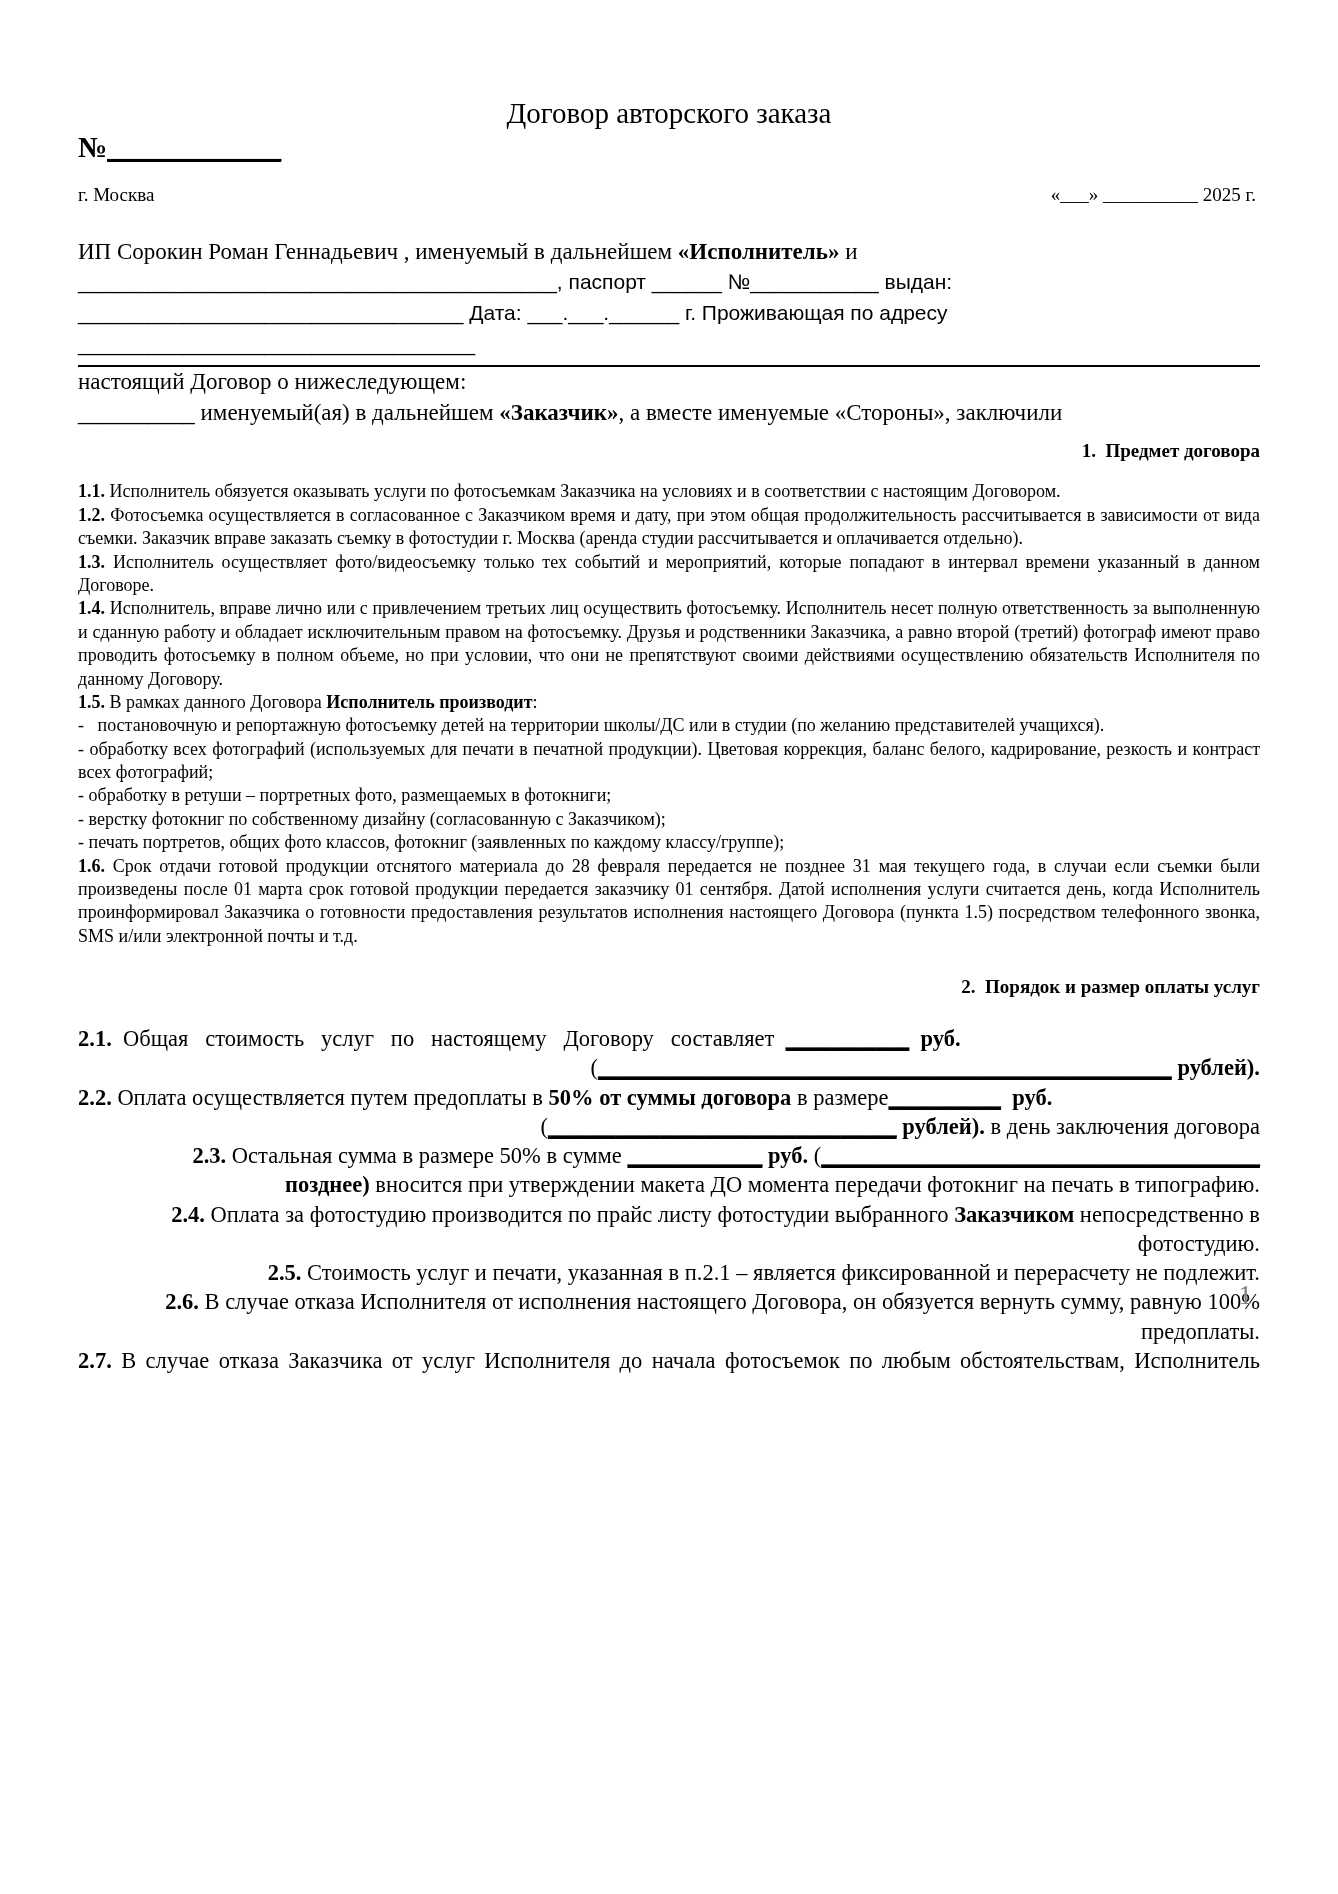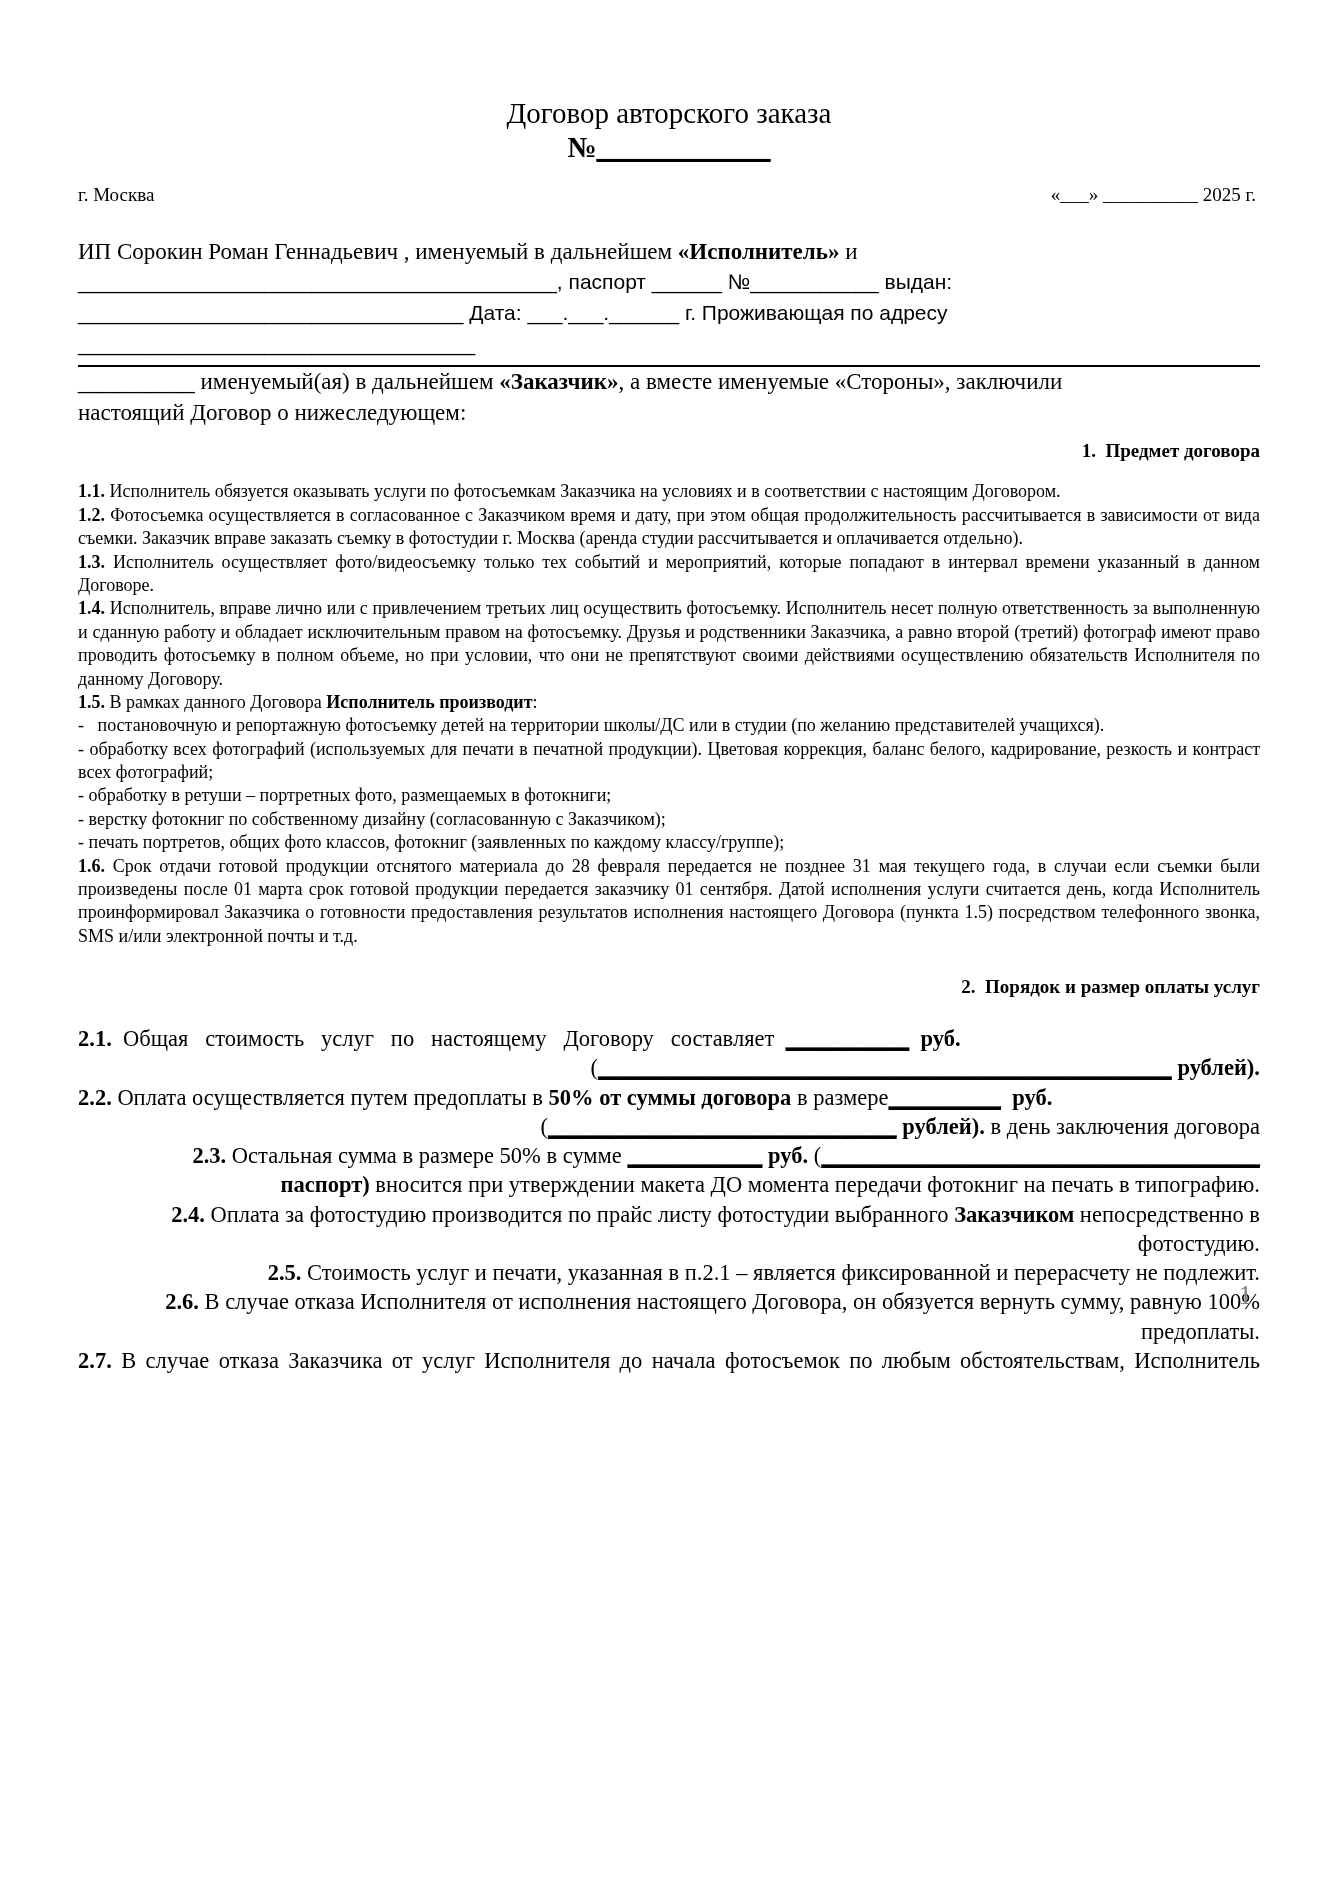--- a/index.html
+++ b/index.html
@@ -24,21 +24,20 @@
   }
   
   .doc-title {
     text-align: center;
     font-size: 29px;
     line-height: 1.18;
     margin: 0;
     font-weight: 400;
   }
   .doc-number {
-    text-align: center;
     font-size: 29px;
     font-weight: 700;
     line-height: 1.1;
     margin: 2px 0 0 0;
     white-space: pre;
   }
   .doc-number .fill {
     font-weight: 700;
     letter-spacing: 0px;
   }
@@ -160,23 +159,23 @@
     <div class="line"><span>ИП Сорокин Роман Геннадьевич , именуемый в дальнейшем </span><span class="bold">«Исполнитель»</span><span> и</span></div>
 
     <div class="line"><span class="sans">_________________________________________</span><span class="sans">, паспорт ______ №___________ выдан:</span></div>
 
     <div class="line"><span class="sans">_________________________________</span><span class="sans"> Дата: ___.___.______ г. Проживающая по адресу</span></div>
 
     <div class="line"><span class="sans">__________________________________</span></div>
 
     <span class="rule-full"></span>
 
+    <div class="intro-para">настоящий Договор о нижеследующем:</div>
+
     <div class="intro-para after-rule"><span class="sans">__________</span><span> именуемый(ая) в дальнейшем </span><span class="bold">«Заказчик»</span><span>, а вместе именуемые «Стороны», заключили</span></div>
-
-    <div class="intro-para">настоящий Договор о нижеследующем:</div>
   </div>
 
   <div class="section-heading">1.  Предмет договора</div>
 
   <div class="body-text">
     <p><span class="bold">1.1.</span><span> Исполнитель обязуется оказывать услуги по фотосъемкам Заказчика на условиях и в соответствии с настоящим Договором.</span></p>
 
     <p><span class="bold">1.2.</span><span> Фотосъемка осуществляется в согласованное с Заказчиком время и дату, при этом общая продолжительность рассчитывается в зависимости от вида съемки. Заказчик вправе заказать съемку в фотостудии г. Москва (аренда студии рассчитывается и оплачивается отдельно).</span></p>
 
     <p><span class="bold">1.3.</span><span> Исполнитель осуществляет фото/видеосъемку только тех событий и мероприятий, которые попадают в интервал времени указанный в данном Договоре.</span></p>
@@ -201,21 +200,21 @@
     <p><span class="bold">2.1.</span>&nbsp;&nbsp;<span>Общая   стоимость   услуг   по   настоящему   Договору   составляет</span>&nbsp;&nbsp;<span class="ul">___________</span>&nbsp;&nbsp;<span class="bold">руб.</span></p>
 
     <p class="left"><span>(</span><span class="ul">___________________________________________________</span>&nbsp;<span class="bold">рублей).</span></p>
 
     <p><span class="bold">2.2.</span><span> Оплата осуществляется путем предоплаты в </span><span class="bold">50% от суммы договора</span><span> в размере</span><span class="ul">__________</span>&nbsp;&nbsp;<span class="bold">руб.</span></p>
 
     <p class="left"><span>(</span><span class="ul">_______________________________</span>&nbsp;<span class="bold">рублей).</span><span> в день заключения договора</span></p>
 
     <p class="left"><span class="bold">2.3.</span><span> Остальная сумма в размере 50% в сумме </span><span class="ul">____________</span>&nbsp;<span class="bold">руб.</span><span> (</span><span class="ul">_______________________________________</span></p>
 
-    <p class="left"><span class="bold">паспорт)</span><span> вносится при утверждении макета ДО момента передачи фотокниг на печать в типографию.</span></p>
+    <p class="left"><span class="bold">позднее)</span><span> вносится при утверждении макета ДО момента передачи фотокниг на печать в типографию.</span></p>
 
     <p class="left"><span class="bold">2.4.</span><span> Оплата за фотостудию производится по прайс листу фотостудии выбранного </span><span class="bold">Заказчиком</span><span> непосредственно в фотостудию.</span></p>
 
     <p class="left"><span class="bold">2.5.</span><span> Стоимость услуг и печати, указанная в п.2.1 – является фиксированной и перерасчету не подлежит.</span></p>
 
     <p class="left"><span class="bold">2.6.</span><span> В случае отказа Исполнителя от исполнения настоящего Договора, он обязуется вернуть сумму, равную 100% предоплаты.</span></p>
 
     <p><span class="bold">2.7.</span><span> В случае отказа Заказчика от услуг Исполнителя до начала фотосъемок по любым обстоятельствам, Исполнитель возвращает аванс в размере 35% от указанной суммы в пункте 2.2, в случае отказа Заказчика от исполнения настоящего Договора (в случае на момент состоявшейся фотосъемки) – предоплата Исполнителем не возвращается.</span></p>
   </div>
 

